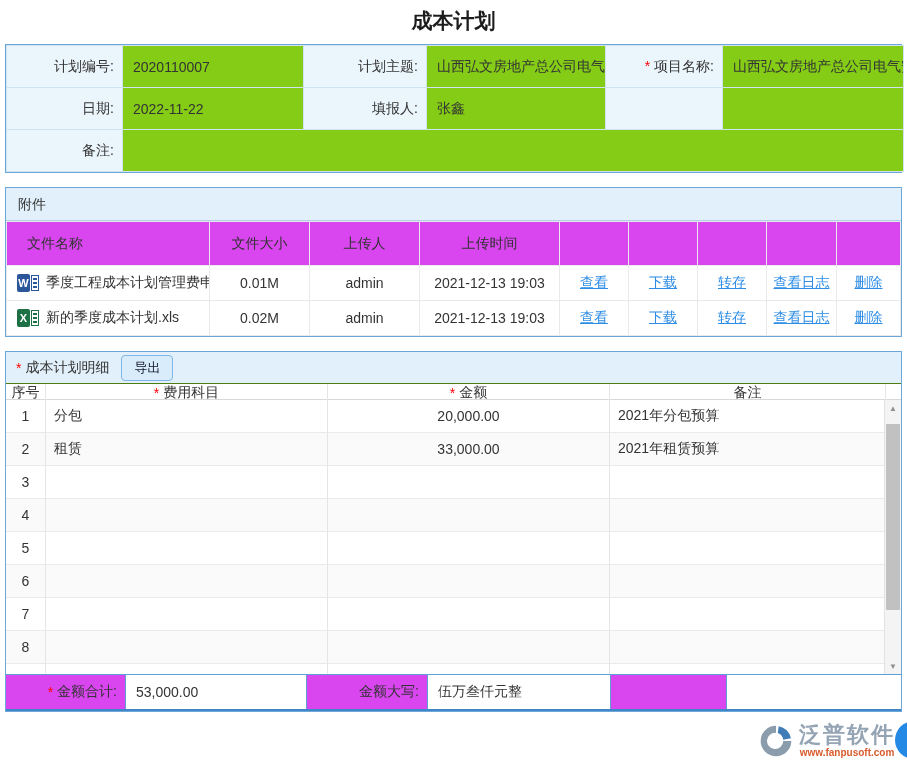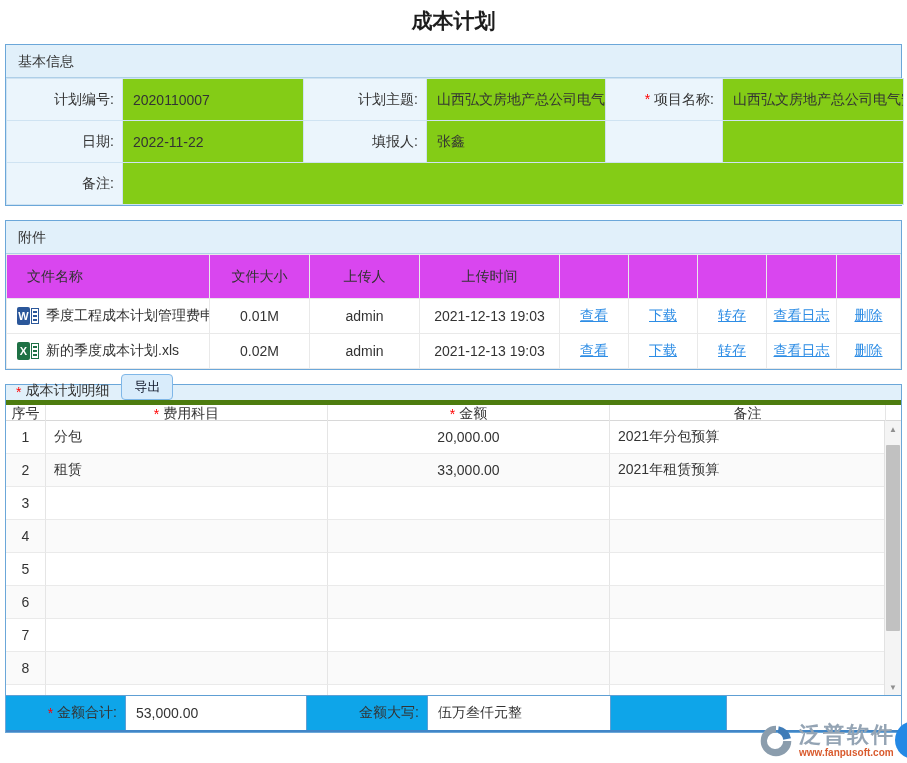--- a/index.html
+++ b/index.html
@@ -41,22 +41,22 @@
     width:13px; height:18px; border-radius:2px; color:#fff;
     font-size:11px; font-weight:bold; display:flex; align-items:center; justify-content:center;
   }
   .file-icon .pg { width:8px; height:16px; margin:1px 0 0 1px; border:1px solid #999;
     display:flex; flex-direction:column; justify-content:space-evenly; background:#fff; }
   .file-icon .pg i { display:block; height:2px; margin:0 1px; }
   a.link { color:#2e8de5; text-decoration:underline; cursor:pointer; }
 
   
   .detail-band {
-    background:#e1f0fa; height:20px; padding:0 10px; border-bottom:5px solid #4d7c0f;
-    display:flex; align-items:flex-end;
+    background:#e1f0fa; height:32px; padding:0 10px; border-bottom:1px solid #4d7c0f;
+    display:flex; align-items:center;
   }
   .export-btn {
     margin-left:12px; background:#d9ecfb; border:1px solid #7fb7e8; color:#0f172a;
     border-radius:4px; padding:3px 12px; font-size:13px; cursor:pointer;
     font-family:inherit;
   }
   .dhead { display:grid; grid-template-columns:40px 282px 282px 276px 17px;
     height:16px; border-bottom:1px solid #d8d8d8; }
   .dhead .hcell { display:flex; align-items:center; justify-content:center;
     border-right:1px solid #e5e5e5; color:#333; }
@@ -76,40 +76,39 @@
     font-size:8px; color:#8f8f8f; background:#f4f4f4; cursor:pointer; }
   .vscroll .arr.down { position:absolute; bottom:0; left:0; right:0; }
   .vscroll .thumb { position:absolute; left:1px; right:1px; top:24px; height:186px;
     background:#c1c1c1; border-radius:1px; cursor:grab; }
 
   .dfoot { display:grid; grid-template-columns:120px 181px 121px 183px 116px auto;
     height:37px; border-top:1px solid #5e9fd4; border-bottom:2px solid #4186c7; }
   .dfoot .fcellx { border-right:1px solid #5e9fd4; display:flex; align-items:center;
     overflow:hidden; white-space:nowrap; }
   .dfoot .fcellx:last-child { border-right:none; }
-  .dfoot .flbl { background:#0ea5e9; justify-content:flex-end; padding-right:8px; }
+  .dfoot .flbl { background:#d946ef; justify-content:flex-end; padding-right:8px; }
   .dfoot .fval { background:#fff; padding-left:10px; }
 
   
   .brand { position:absolute; right:12px; bottom:4px; display:flex; align-items:center; z-index:5; }
-  .brand .txt { margin-left:5px; }
+  .brand .txt { margin-left:5px;text-align:center; }
   .brand .cn { color:#94a4b4; font-size:22px; font-weight:bold; letter-spacing:2px; line-height:22px; }
   .brand .url { color:#d95b2e; font-size:10px; font-weight:bold; line-height:13px; }
   .fab { position:absolute; right:-26px; bottom:4px; width:38px; height:38px;
     border-radius:50%; background:#2489e5; z-index:6; cursor:pointer; }
 </style>
 </head>
 <body>
 
 <div class="page-title">成本计划</div>
 
 <div class="wrap">
 
   <section class="panel">
-    <div class="panel-header">基本信息</div>
     <table class="form">
       <colgroup>
         <col style="width:116px">
           <col style="width:181px">
           <col style="width:123px">
         <col style="width:179px">
           <col style="width:117px">
           <col style="width:181px">
       </colgroup>
       <tbody>

